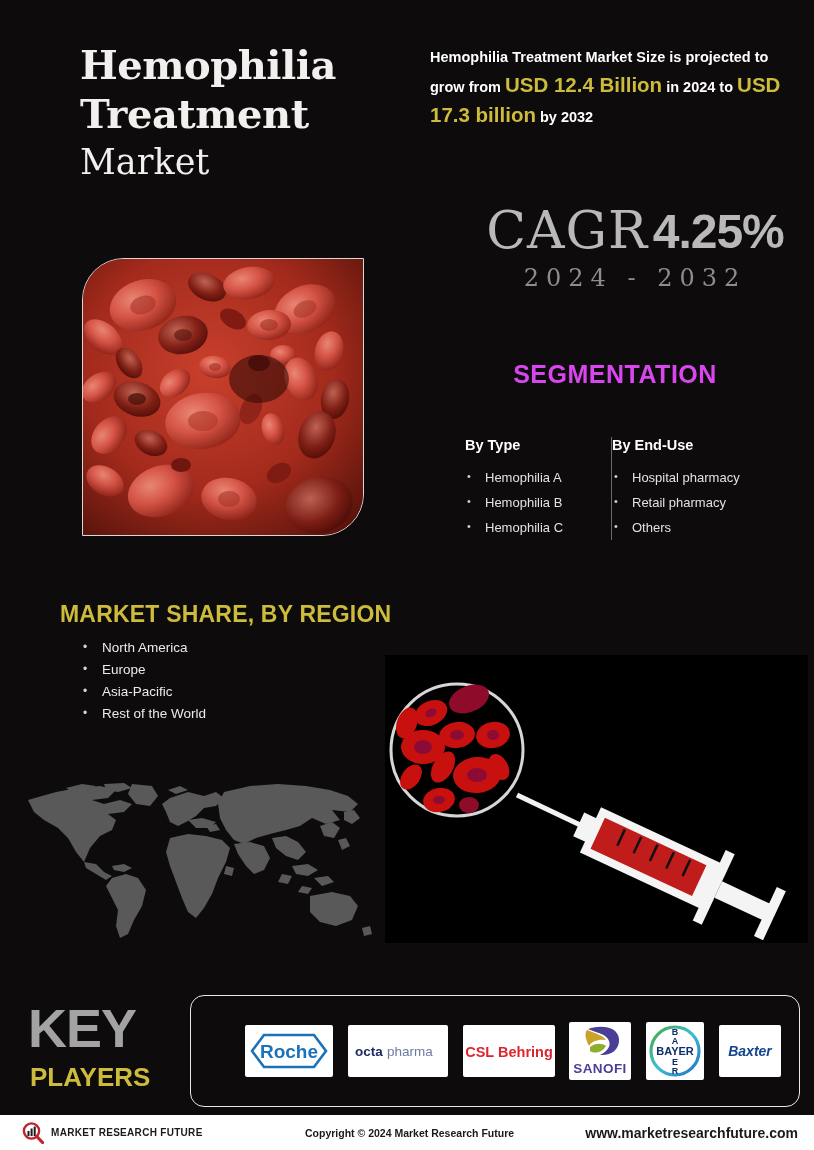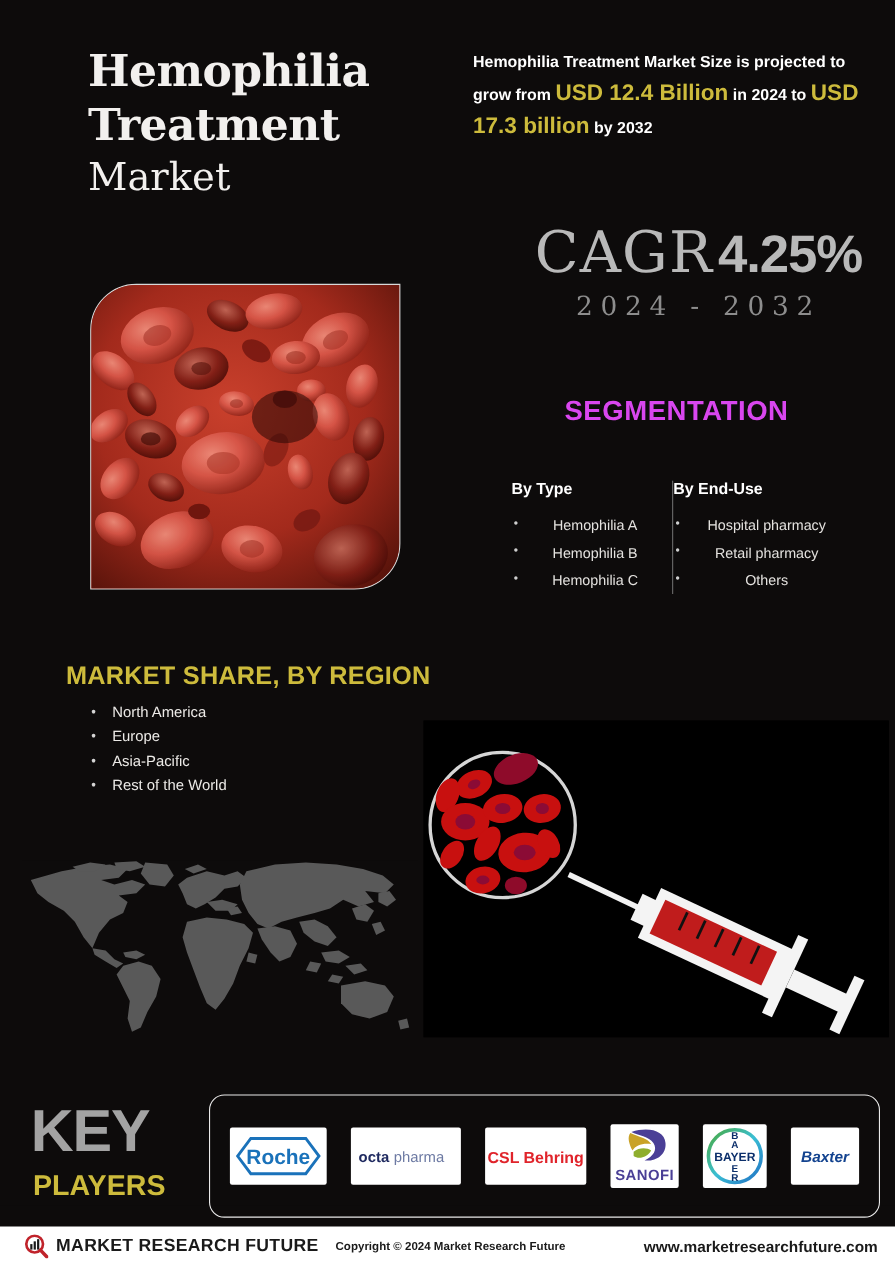--- a/index.html
+++ b/index.html
@@ -38,21 +38,21 @@
   .cagr-years{font-family:"DejaVu Serif", serif;font-size:24px;color:#8d8d8d;letter-spacing:7px;margin-top:4px;}
 
   
   .seg-title{position:absolute;left:430px;top:360px;width:370px;text-align:center;
     font-size:25px;font-weight:700;color:#d946ef;letter-spacing:0.5px;}
   .seg-cols{position:absolute;left:465px;top:437px;width:330px;display:flex;}
   .seg-col{width:150px;position:relative;}
   .seg-col.left{border-right:1px solid #6b6b6b;padding-right:14px;width:132px;}
   .seg-head{font-size:14.5px;font-weight:700;color:#ffffff;margin-bottom:12px;}
   .seg-ul{list-style:none;margin:0;padding:0;}
-  .seg-ul li{font-size:13px;color:#e4e2df;line-height:25px;position:relative;padding-left:20px;text-align:center;}
+  .seg-ul li{font-size:13px;color:#e4e2df;line-height:25px;position:relative;padding-left:20px;}
   .seg-ul li:before{content:"\2022";position:absolute;left:2px;top:-1px;color:#cfcfcf;font-size:11px;}
 
   
   .blood{position:absolute;left:82px;top:258px;width:280px;height:276px;
     border:1px solid #d8d8d8;
     border-radius:42px 0 42px 0;
     overflow:hidden;
     background:#8d2418;
   }
   .blood svg{display:block;width:100%;height:100%;}
@@ -76,33 +76,33 @@
   .kp-key{position:absolute;left:28px;top:1000px;font-size:54px;font-weight:700;
     color:#a3a3a3;letter-spacing:-1px;line-height:56px;}
   .kp-players{position:absolute;left:30px;top:1062px;font-size:26px;font-weight:700;
     color:#cdbb3c;letter-spacing:0px;}
   .kp-box{position:absolute;left:190px;top:995px;width:610px;height:112px;
     border:1.5px solid #e9e9e9;border-radius:14px;
     display:flex;align-items:center;justify-content:space-between;
     padding:0 18px;box-sizing:border-box;}
   .logo-card{background:#fff;border-radius:2px;display:flex;align-items:center;
     justify-content:center;height:52px;box-sizing:border-box;overflow:hidden;}
-  .lc-roche{width:88px;}
+  .lc-roche{width:88px;margin-left:36px;}
   .lc-octa{width:100px;}
   .lc-csl{width:92px;}
   .lc-sanofi{width:62px;height:58px;}
   .lc-bayer{width:58px;height:58px;}
   .lc-baxter{width:62px;}
   .logo-card svg{display:block;}
 
   
   .footer{position:absolute;left:0;top:1115px;width:814px;height:35px;background:#ffffff;
     display:flex;align-items:center;}
   .f-logo{position:absolute;left:22px;display:flex;align-items:center;gap:7px;}
-  .f-logo-txt{font-size:16px;font-weight:700;color:#1a1a1a;letter-spacing:0.3px;}
+  .f-logo-txt{font-size:10px;font-weight:700;color:#1a1a1a;letter-spacing:0.3px;}
   .f-copy{position:absolute;left:305px;font-size:10.5px;font-weight:700;color:#1a1a1a;}
   .f-url{position:absolute;right:16px;font-size:14px;font-weight:700;color:#1a1a1a;}
 </style>
 </head>
 <body>
 
 <div class="page">
 
   <div class="title-block">
     <div class="title-l1">Hemophilia</div>

